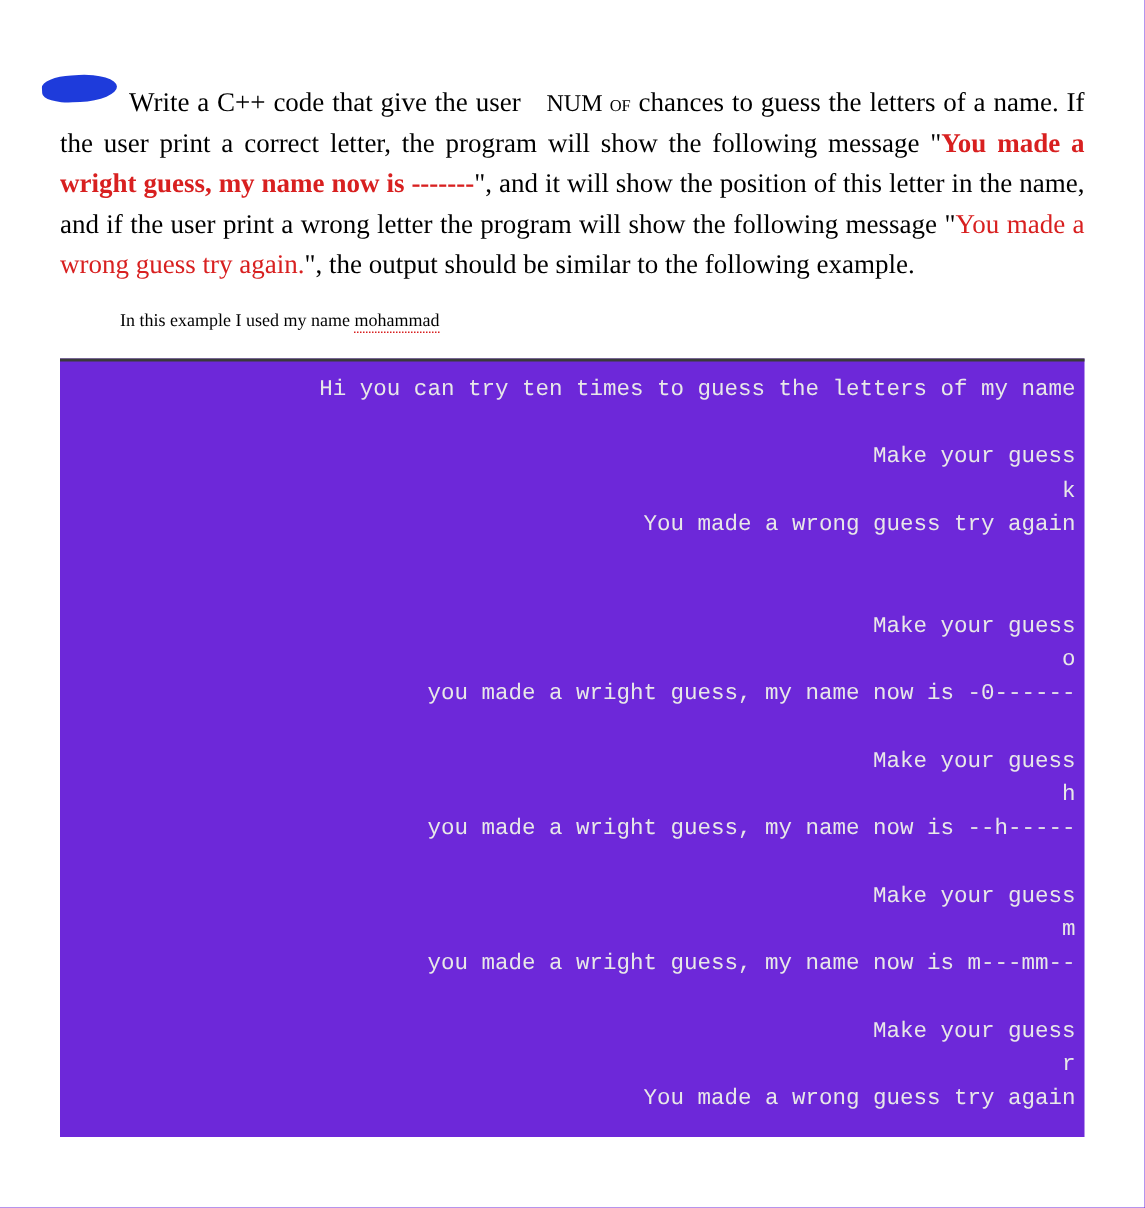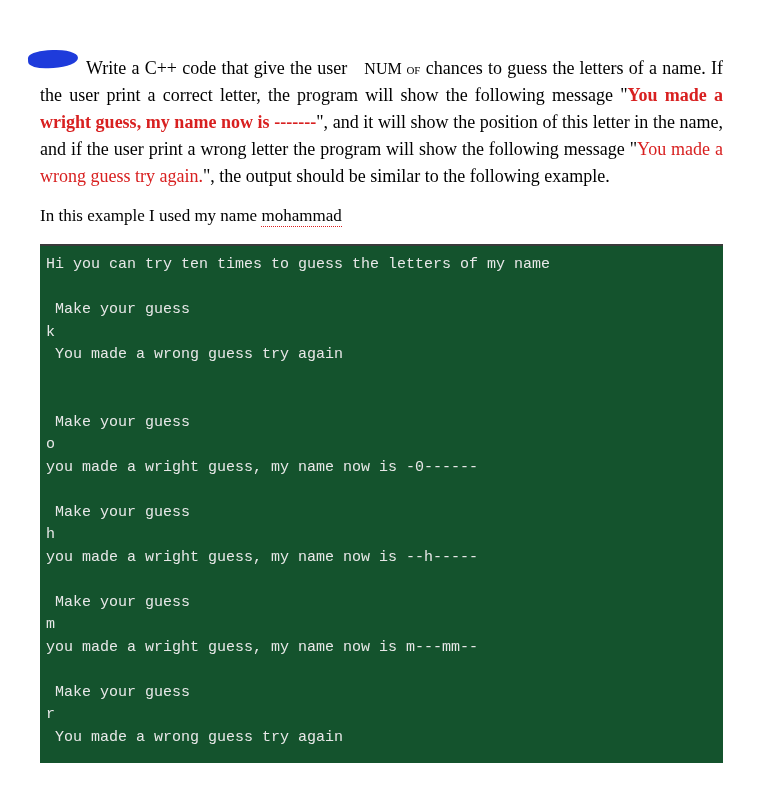--- a/index.html
+++ b/index.html
@@ -41,37 +41,39 @@
       margin-left: 12px;
     }
     .red-bold {
       color: #d82020;
       font-weight: bold;
     }
     .red {
       color: #d82020;
     }
     .example-intro {
-      font-size: 17px;
+      font-size: 12px;
       margin-bottom: 18px;
+      margin-left: 40px;
     }
     .underline-dotted {
       border-bottom: 1px dotted #d82020;
       padding-bottom: 1px;
     }
     .terminal {
-      background: #14532d;
+      background: #6d28d9;
       color: #e8e8e8;
       font-family: "Consolas", "Courier New", monospace;
       font-size: 15px;
       padding: 8px 0 14px 0;
       line-height: 1.5;
       white-space: pre;
       border-top: 2px solid #3a3a3a;
       overflow: hidden;
+      text-align: right;
     }
     .terminal .line {
       padding: 0 6px;
     }
   </style>
 </head>
 <body>
 
 <div class="question-block">
   <div class="marker"></div>

